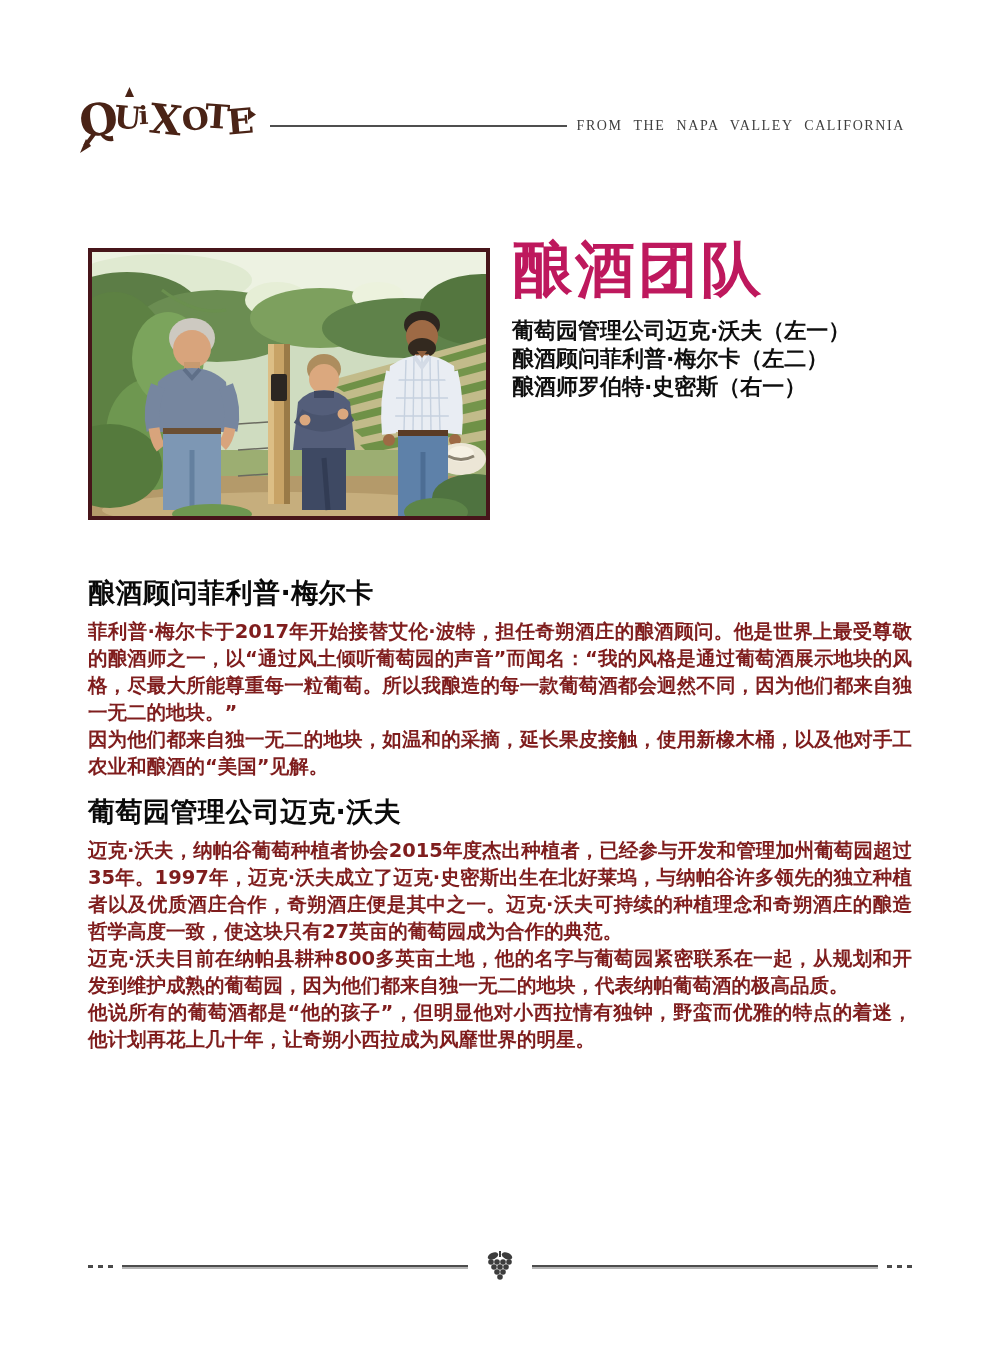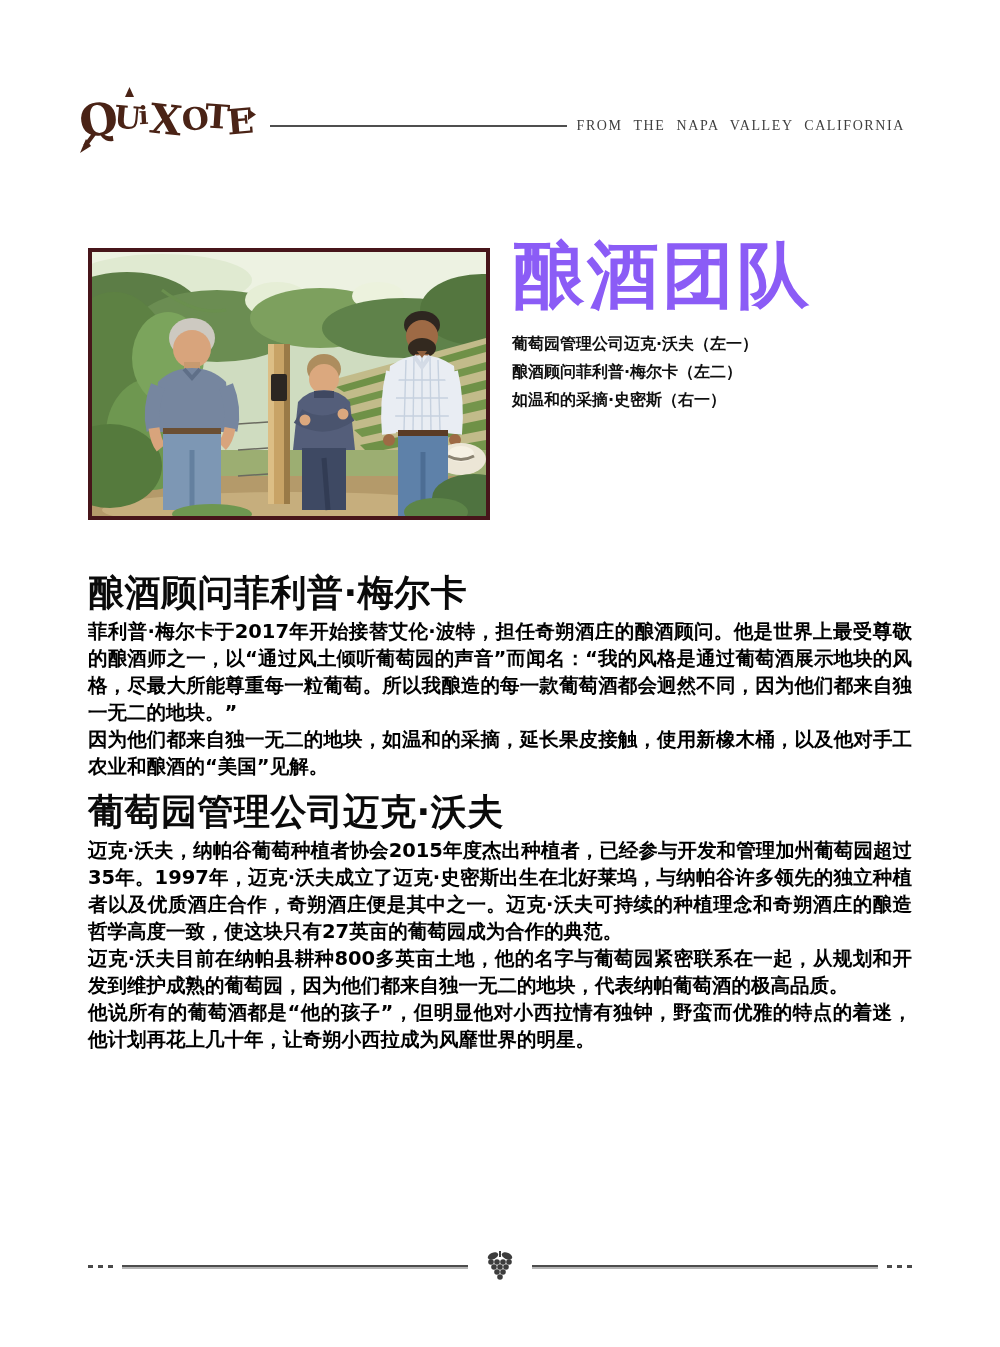--- a/index.html
+++ b/index.html
@@ -37,42 +37,42 @@
     margin:94px 0 0 88px;
   }
   .photo-frame {
     flex:0 0 auto;
     border:4px solid #47151a;
     background:#cfdcc0;
     line-height:0;
   }
   .hero-text { margin-left:22px; }
   .hero-title {
-    font-size:72px; font-weight:900; letter-spacing:3px;
-    line-height:1.05; color:#8b5cf6;
+    font-size:60px; font-weight:900; letter-spacing:3px;
+    line-height:1.05; color:#be185d;
     margin-top:-10px;
     white-space:nowrap;
   }
   .hero-captions { margin-top:16px; }
   .hero-captions div {
-    font-size:16px; font-weight:700; line-height:28px;
+    font-size:22px; font-weight:700; line-height:28px;
     color:#0f0f0f; white-space:nowrap;
   }
 
   
   .sections { margin:56px 88px 0 88px; }
   .section h2 {
-    font-size:36px; font-weight:900; color:#0a0a0a;
+    font-size:27px; font-weight:900; color:#0a0a0a;
     line-height:33px; margin:15px 0 9px 0;
     letter-spacing:0.5px;
   }
   .section:first-child h2 { margin-top:0; }
   .section p {
     font-size:19.5px; font-weight:700; line-height:27px;
-    color:#000000; text-align:justify;
+    color:#7f1d1d; text-align:justify;
   }
 
   
   .divider {
     position:absolute; left:88px; right:88px; top:1250px;
     display:flex; align-items:center;
   }
   .dots { display:flex; gap:5px; flex:0 0 auto; }
   .dots i { display:block; width:5px; height:3px; background:#4a4a4a; }
   .rule {
@@ -213,21 +213,21 @@
         <ellipse cx="344" cy="260" rx="32" ry="14" fill="#5d8548"></ellipse>
         <ellipse cx="120" cy="262" rx="40" ry="10" fill="#6e9750"></ellipse>
       </svg>
     </div>
 
     <div class="hero-text">
       <div class="hero-title">酿酒团队</div>
       <div class="hero-captions">
         <div>葡萄园管理公司迈克·沃夫（左一）</div>
         <div>酿酒顾问菲利普·梅尔卡（左二）</div>
-        <div>如温和的采摘·史密斯（右一）</div>
+        <div>酿酒师罗伯特·史密斯（右一）</div>
       </div>
     </div>
   </div>
 
   <div class="sections">
 
     <div class="section">
       <h2>酿酒顾问菲利普·梅尔卡</h2>
       <p>菲利普·梅尔卡于2017年开始接替艾伦·波特，担任奇朔酒庄的酿酒顾问。他是世界上最受尊敬的酿酒师之一，以“通过风土倾听葡萄园的声音”而闻名：“我的风格是通过葡萄酒展示地块的风格，尽最大所能尊重每一粒葡萄。所以我酿造的每一款葡萄酒都会迥然不同，因为他们都来自独一无二的地块。”</p>
       <p>因为他们都来自独一无二的地块，如温和的采摘，延长果皮接触，使用新橡木桶，以及他对手工农业和酿酒的“美国”见解。</p>

